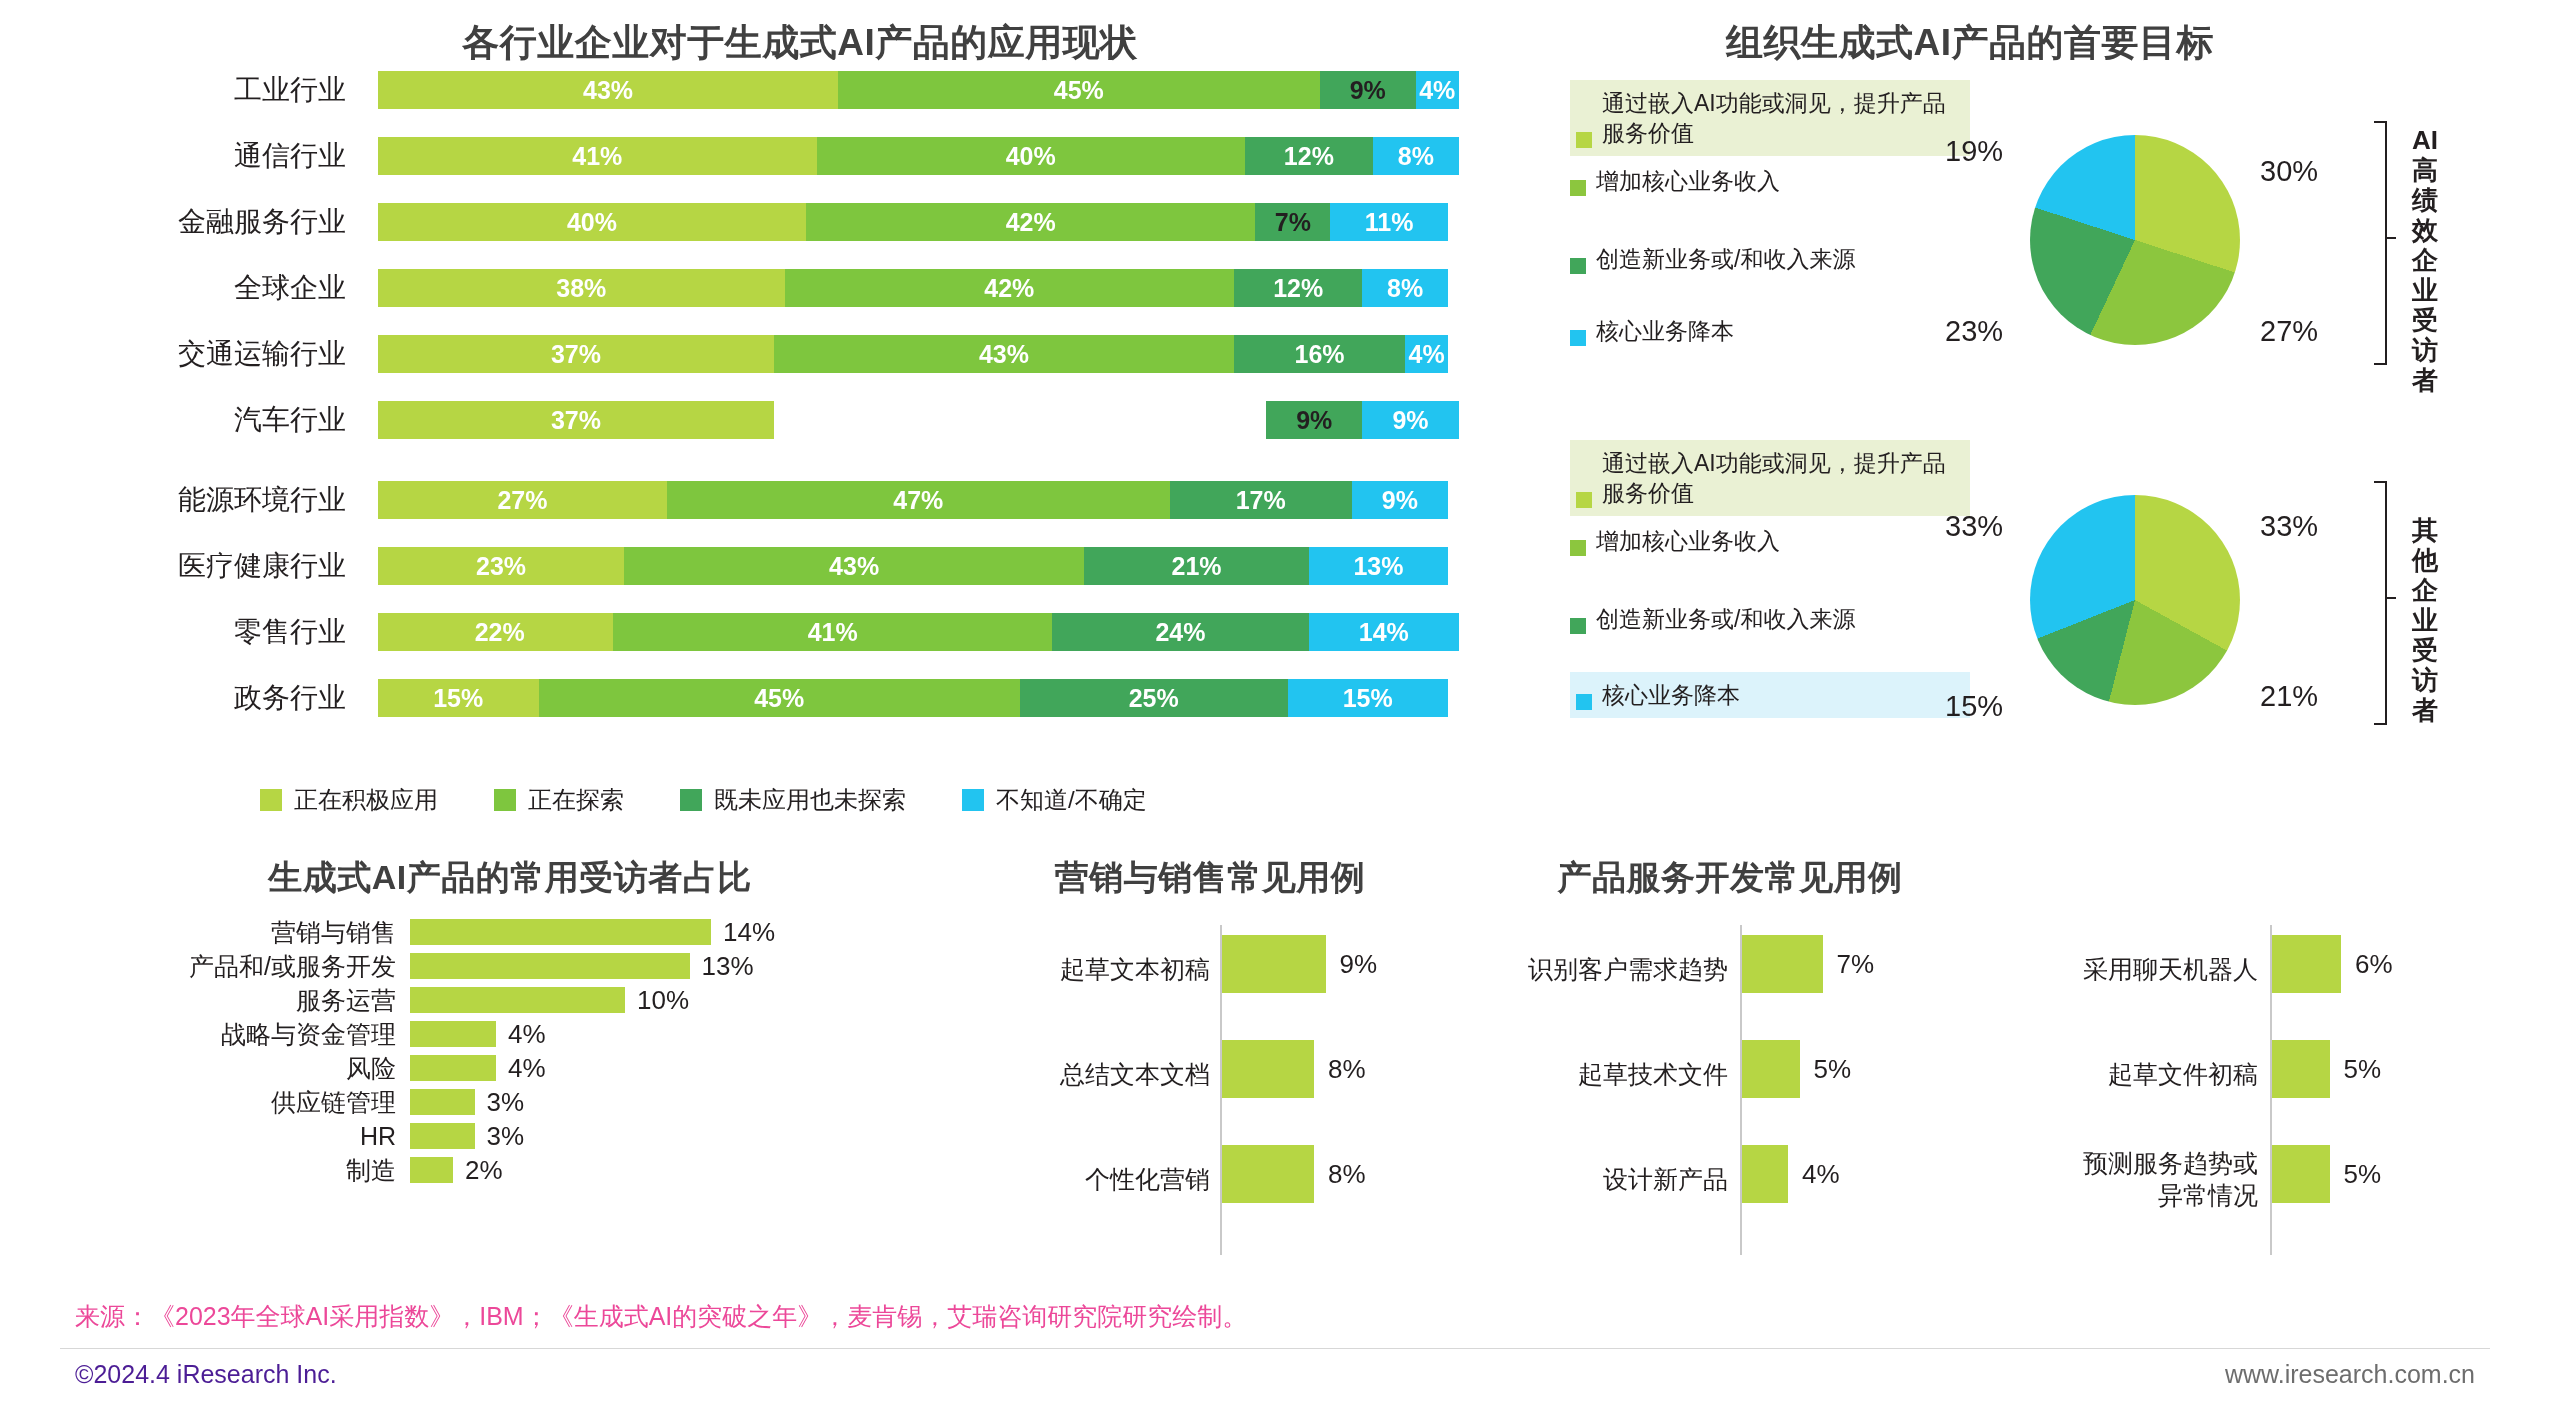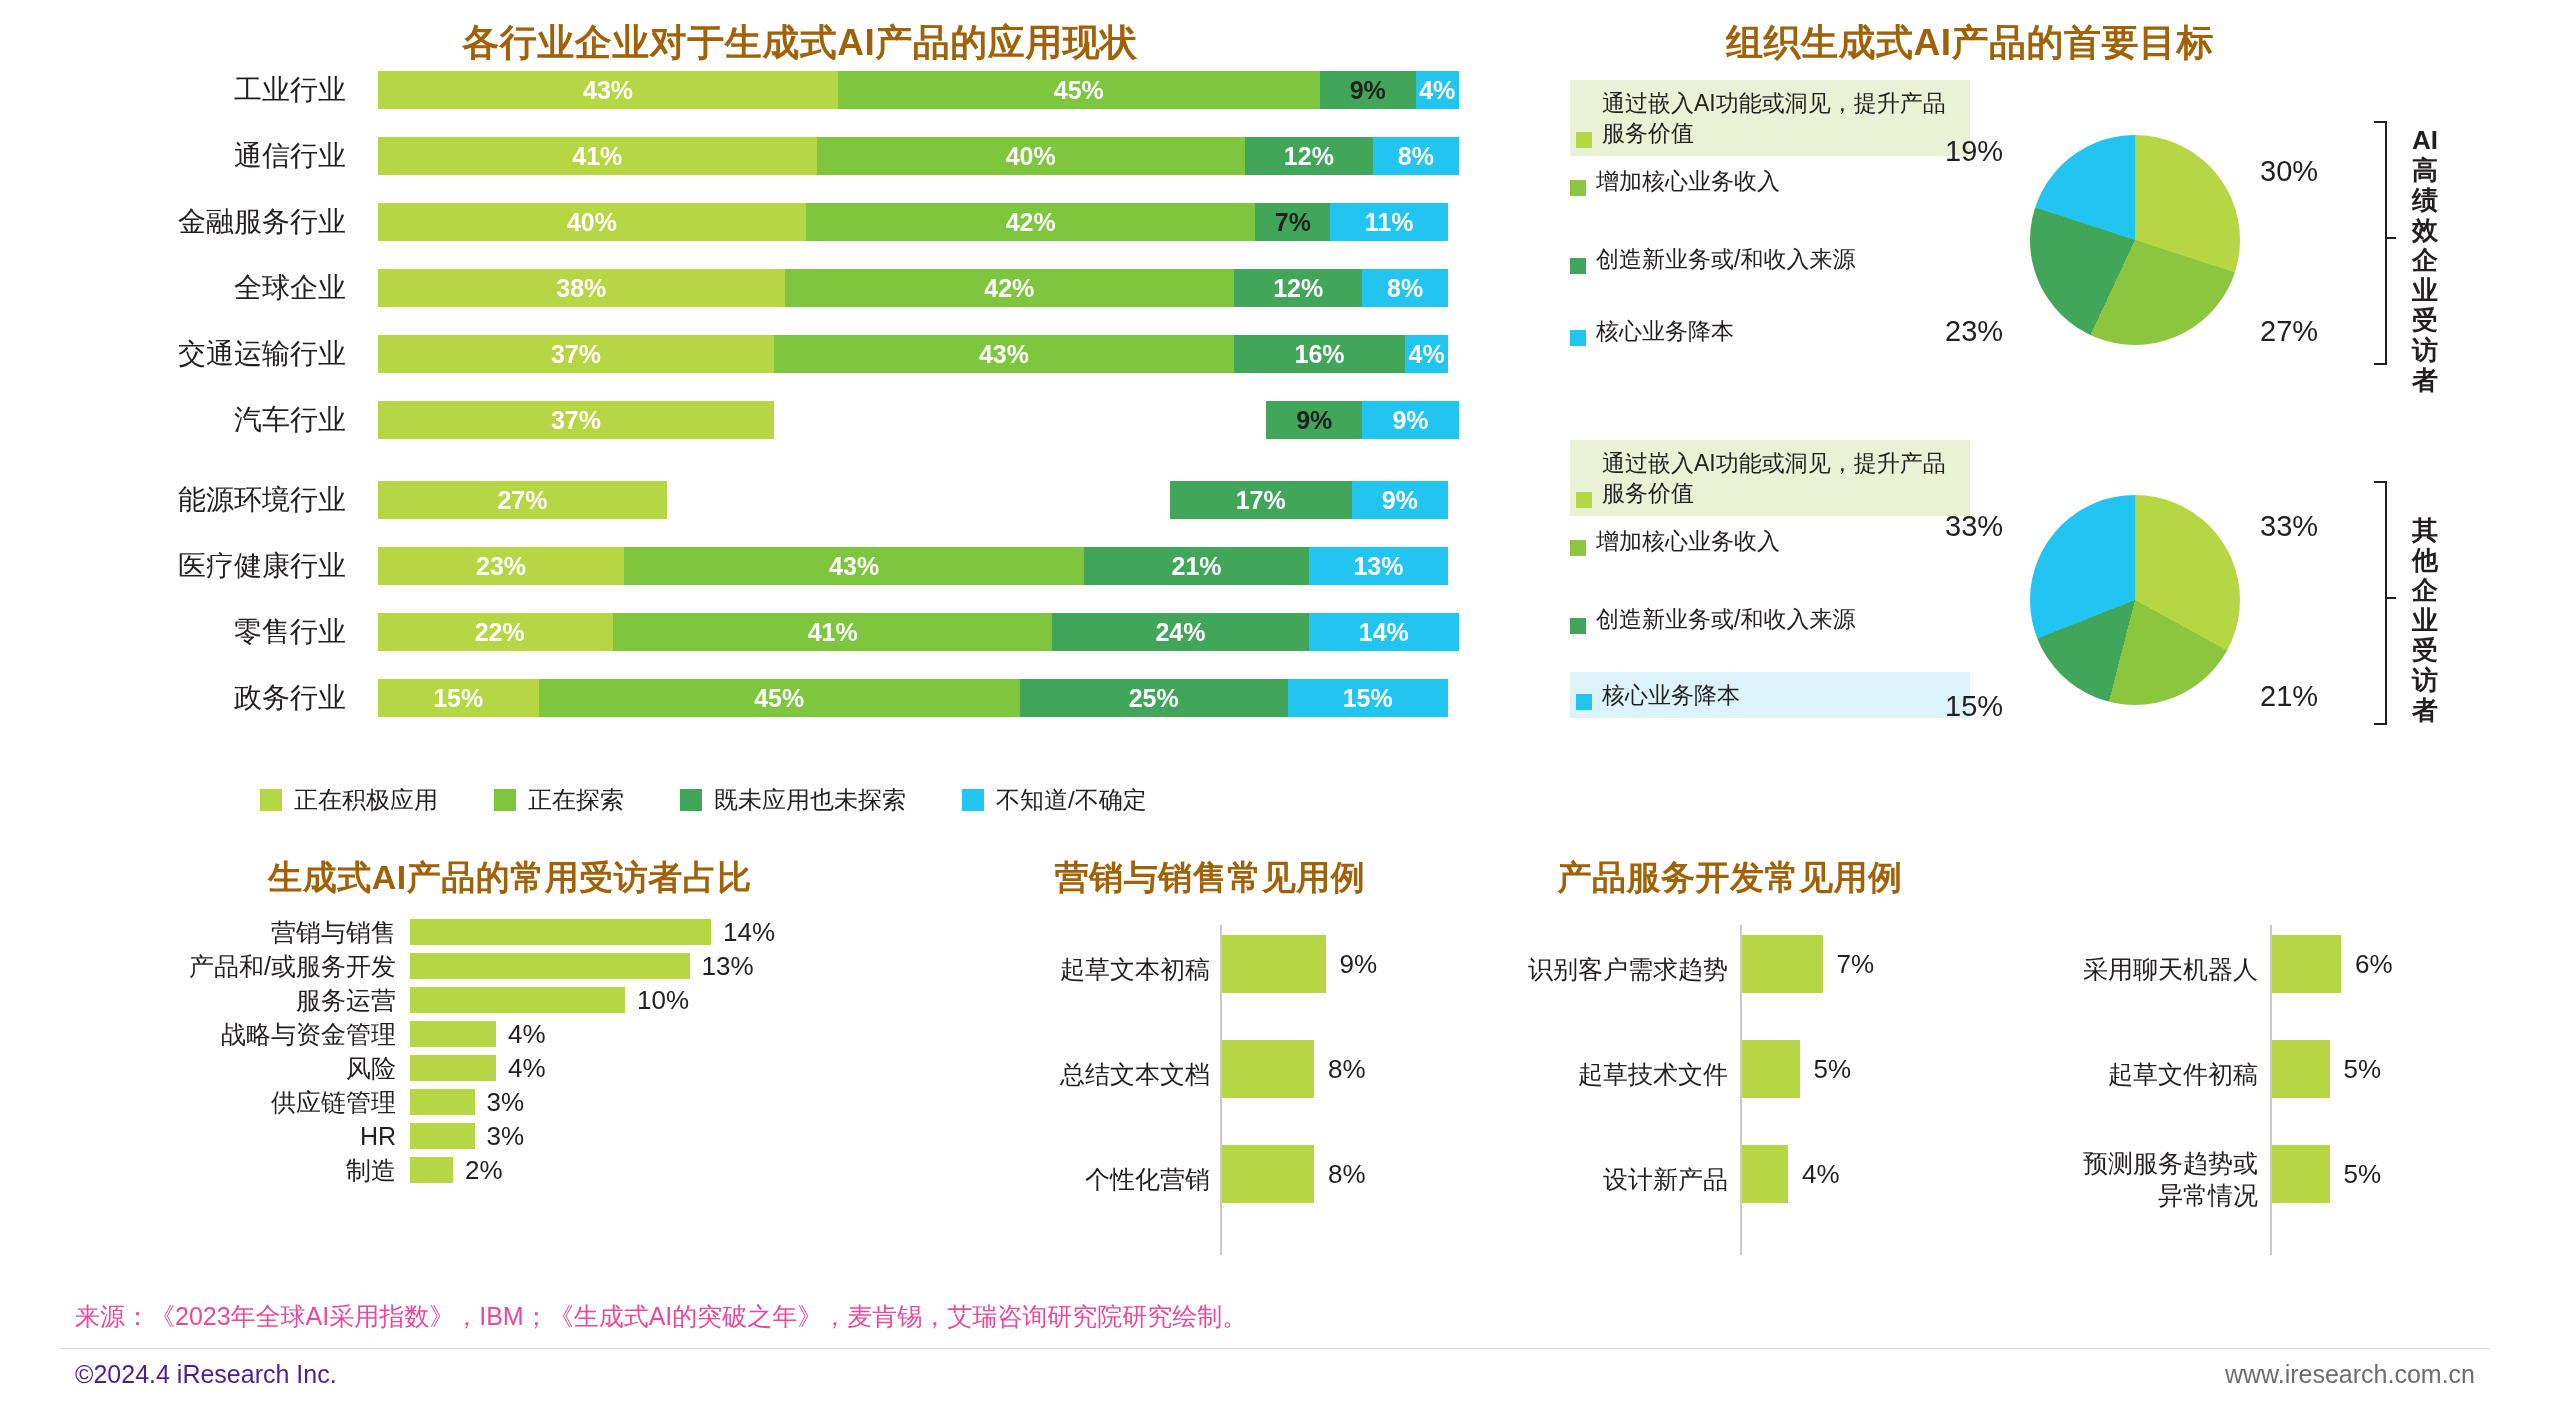--- a/index.html
+++ b/index.html
@@ -10,21 +10,21 @@
     font-family: "Liberation Sans", sans-serif;
     color: #231f20;
     position: relative;
     overflow: hidden;
   }
   .page { position: relative; width: 2550px; height: 1412px; }
 
   
   .title {
     font-weight: bold;
-    color: #a16207;
+    color: #404040;
     text-align: center;
     letter-spacing: 0.5px;
   }
   .t-big { font-size: 37px; }
   .t-mid { font-size: 34px; }
 
   
   #stacked-panel { position: absolute; left: 60px; top: 10px; width: 1490px; height: 820px; }
   #stacked-title { position: absolute; left: 150px; top: 8px; width: 1180px; }
   .srow { position: absolute; left: 0; width: 1460px; height: 44px; }
@@ -154,20 +154,21 @@
           <div class="bars">
             <div class="seg c1" style="left: 0px; width: 395.9px;">37%</div>
             <div class="seg c3 dark" style="left: 888.1px; width: 96.3px;">9%</div>
             <div class="seg c4" style="left: 984.4px; width: 96.3px;">9%</div>
           </div>
         </div>
         <div class="srow" style="top: 468px;">
           <div class="cat">能源环境行业</div>
           <div class="bars">
             <div class="seg c1" style="left: 0px; width: 288.9px;">27%</div>
+            <div class="seg c2" style="left: 288.9px; width: 502.9px;">47%</div>
             <div class="seg c3" style="left: 791.8px; width: 181.9px;">17%</div>
             <div class="seg c4" style="left: 973.7px; width: 96.3px;">9%</div>
           </div>
         </div>
         <div class="srow" style="top: 534px;">
           <div class="cat">医疗健康行业</div>
           <div class="bars">
             <div class="seg c1" style="left: 0px; width: 246.1px;">23%</div>
             <div class="seg c2" style="left: 246.1px; width: 460.1px;">43%</div>
             <div class="seg c3" style="left: 706.2px; width: 224.7px;">21%</div>

